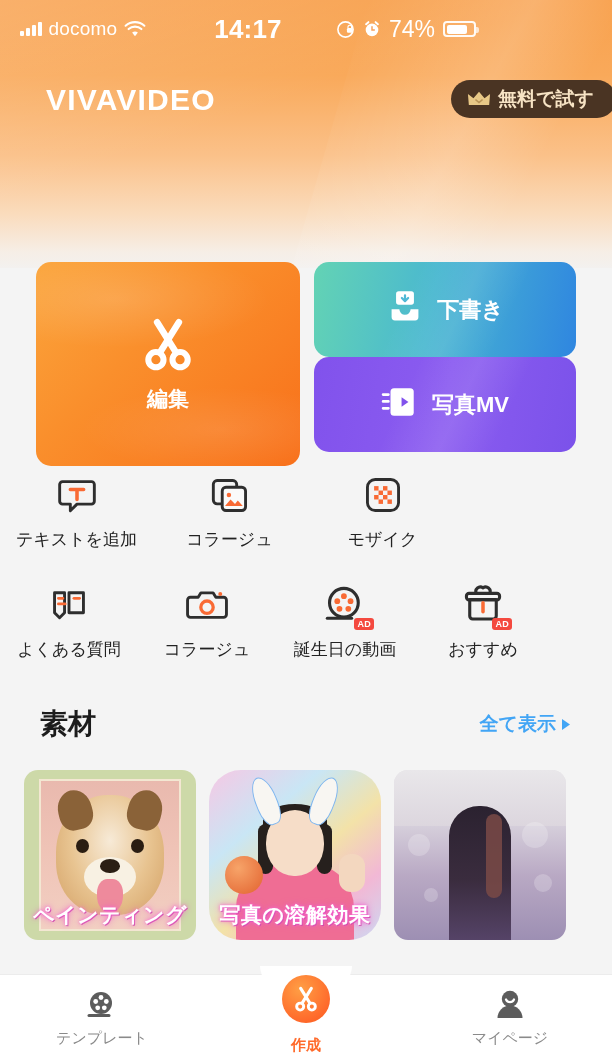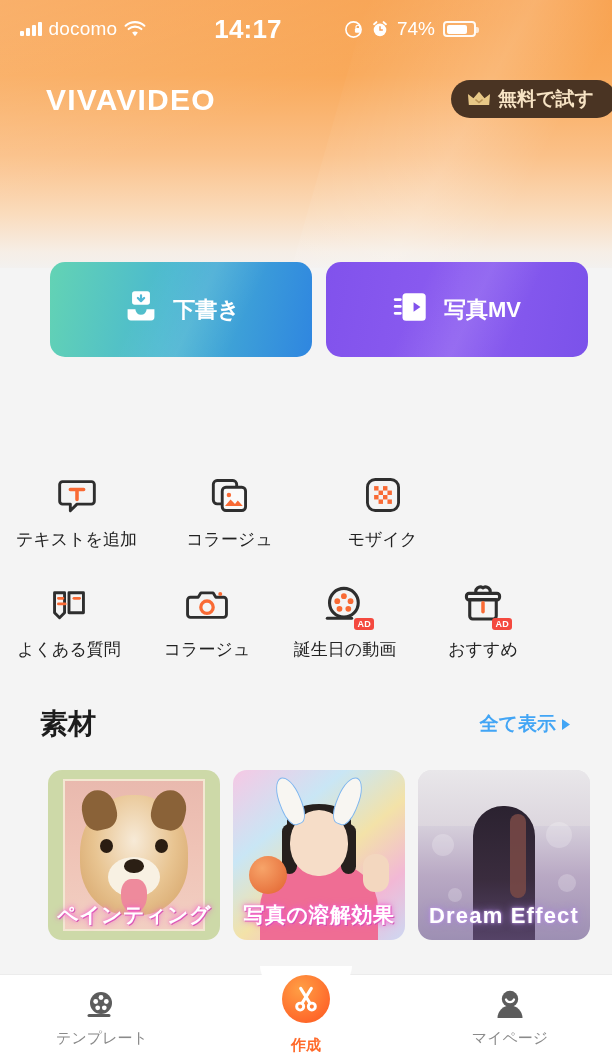--- a/index.html
+++ b/index.html
@@ -32,21 +32,21 @@
     color:#fff; font-size:19px;
   }
   .sb-left { display:flex; align-items:center; gap:7px; }
   .sb-center { position:absolute; left:0; right:0; text-align:center; font-weight:600; font-size:26px; letter-spacing:.2px; }
   .sb-right { margin-left:auto; display:flex; align-items:center; gap:8px; position:relative; z-index:2; }
   .carrier { font-size:19px; letter-spacing:.2px; }
   .bars { display:flex; align-items:flex-end; gap:2.5px; height:14px; }
   .bars i { display:block; width:3.5px; background:#fff; border-radius:1px; }
   .bars i:nth-child(1){height:5px;} .bars i:nth-child(2){height:8px;}
   .bars i:nth-child(3){height:11px;} .bars i:nth-child(4){height:14px;}
-  .batt-pct { font-size:19px; }
+  .batt-pct { font-size:23px; }
   .batt { width:33px; height:16px; border:2px solid rgba(255,255,255,.95); border-radius:4px; position:relative; }
   .batt::after { content:""; position:absolute; right:-5px; top:4px; width:3px; height:6px; background:rgba(255,255,255,.7); border-radius:0 2px 2px 0; }
   .batt i { position:absolute; left:1.5px; top:1.5px; bottom:1.5px; width:72%; background:#fff; border-radius:2px; }
 
   
   .brandrow { position:absolute; top:78px; left:0; width:612px; height:44px; display:flex; align-items:center; padding:0 0 0 46px; }
   .logo { color:#fff; font-size:30px; font-weight:700; letter-spacing:1.2px; }
   .pro-btn {
     position:absolute; right:-4px; top:2px;
     background:#4a3423; color:#f7e3c4;
@@ -63,21 +63,21 @@
     display:flex; flex-direction:column; align-items:center; justify-content:center;
     color:#fff; position:relative; overflow:hidden;
   }
   .card-edit::after {
     content:""; position:absolute; inset:0;
     background:
       radial-gradient(ellipse 220px 70px at 30% 18%, rgba(255,255,255,.14), transparent 70%),
       radial-gradient(ellipse 200px 60px at 70% 82%, rgba(255,255,255,.10), transparent 70%);
   }
   .card-edit .lbl { font-size:21px; font-weight:600; margin-top:12px; position:relative; z-index:2; }
-  .card-right { display:flex; flex-direction:row; gap:14px; }
+  .card-right { display:flex; flex-direction:column; }
   .card-sm {
     width:262px; height:95px; border-radius:15px;
     display:flex; align-items:center; justify-content:center; gap:13px;
     color:#fff; font-size:22px; font-weight:600; position:relative; overflow:hidden;
   }
   .card-draft { background:linear-gradient(100deg,#63d3b4 0%,#4ab8d0 45%,#2f86e0 100%); }
   .card-mv { background:linear-gradient(100deg,#8152ec 0%,#8b5cf0 50%,#7b52ea 100%); }
   .card-sm::after {
     content:""; position:absolute; inset:0;
     background:linear-gradient(115deg, rgba(255,255,255,0) 35%, rgba(255,255,255,.10) 55%, rgba(255,255,255,0) 72%);
@@ -95,21 +95,21 @@
     background:#f4493f; color:#fff; font-size:9px; font-weight:700;
     padding:1px 3px; border-radius:3px; line-height:1.15; letter-spacing:.3px;
   }
   .frow2 { margin-top:30px; }
 
   
   .mat-head { position:absolute; top:705px; left:0; width:612px; padding:0 40px; display:flex; align-items:center; }
   .mat-title { font-size:28px; font-weight:700; color:#1c1c1c;text-align:right; }
   .mat-all { margin-left:auto; color:#42a5f5; font-size:19px; font-weight:600; display:flex; align-items:center; gap:5px; }
 
-  .thumbs { position:absolute; top:770px; left:48px; width:545px; display:flex; gap:13px; }
+  .thumbs { position:absolute; top:770px; left:24px; width:545px; display:flex; gap:13px; }
   .thumb { width:172px; height:170px; border-radius:14px; position:relative; overflow:hidden; }
   .thumb .cap {
     position:absolute; left:0; right:0; bottom:11px; text-align:center;
     font-size:21px; font-weight:800; color:#fff; letter-spacing:.5px;
     text-shadow:0 0 3px #ff6ad5, 0 0 7px #e85ac9, 1px 1px 0 rgba(190,60,160,.85);
   }
   .thumb.t3 .cap { font-size:22px; letter-spacing:1.2px; text-shadow:0 0 3px #c79bf0, 0 0 8px #a07ad8; }
 
   
   .t1 { background:#cdd9a8; display:flex; align-items:center; justify-content:center; }
@@ -118,21 +118,21 @@
   .dog-head { position:absolute; left:50%; top:14px; transform:translateX(-50%); width:108px; height:120px; background:radial-gradient(ellipse at 50% 38%, #f7ead7 0%, #e8c491 52%, #d3a064 100%); border-radius:48% 48% 44% 44%; }
   .ear { position:absolute; top:-5px; width:34px; height:40px; background:#8a6238; border-radius:52% 52% 40% 40%; }
   .ear.l { left:2px; transform:rotate(-14deg);} .ear.r { right:2px; transform:rotate(14deg);}
   .eye { position:absolute; top:44px; width:13px; height:14px; background:#2a1d12; border-radius:50%; }
   .eye.l { left:20px;} .eye.r { right:20px;}
   .snout { position:absolute; left:50%; top:62px; transform:translateX(-50%); width:52px; height:40px; background:#f8f1e3; border-radius:50%; }
   .nose { position:absolute; left:50%; top:64px; transform:translateX(-50%); width:20px; height:14px; background:#2b1f14; border-radius:50% 50% 48% 48%; }
   .tongue { position:absolute; left:50%; top:84px; transform:translateX(-50%); width:26px; height:34px; background:#ee8a9c; border-radius:40% 40% 50% 50%; }
 
   
-  .t2 { background:linear-gradient(140deg,#f6c8e4 0%,#c9e6f5 30%,#f3e2a8 55%,#f2b8d5 78%, #cdd8f2 100%); }
+  .t2 { background:linear-gradient(140deg,#f6c8e4 0%,#c9e6f5 30%,#f3e2a8 55%,#f2b8d5 78%, #cdd8f2 100%);border-radius:32px; }
   .g-body { position:absolute; left:50%; bottom:0; transform:translateX(-50%); width:118px; height:76px; background:#ef6d94; border-radius:44px 44px 0 0; }
   .g-face { position:absolute; left:50%; top:40px; transform:translateX(-50%); width:58px; height:66px; background:#f6ddc8; border-radius:50% 50% 48% 48%; }
   .g-hair { position:absolute; left:50%; top:34px; transform:translateX(-50%); width:64px; height:34px; background:#26201d; border-radius:50% 50% 20% 20%; }
   .g-hair2 { position:absolute; left:50%; top:54px; transform:translateX(-50%); width:74px; height:52px; }
   .g-hair2::before, .g-hair2::after { content:""; position:absolute; top:0; width:15px; height:50px; background:#26201d; border-radius:8px; }
   .g-hair2::before { left:0; } .g-hair2::after { right:0; }
   .bunny { position:absolute; left:50%; top:6px; transform:translateX(-50%); width:96px; height:50px; }
   .bunny i { position:absolute; top:0; width:22px; height:50px; background:#f8f6f2; border-radius:50% 50% 40% 40%; border:1.5px solid #7fb6ef; }
   .bunny i:first-child { left:8px; transform:rotate(-22deg);} .bunny i:last-child { right:8px; transform:rotate(22deg);}
   .apple { position:absolute; left:16px; bottom:46px; width:38px; height:38px; background:radial-gradient(circle at 35% 32%, #f7a469, #e2622f); border-radius:50%; }
@@ -389,21 +389,20 @@
     </div>
 
     <div class="thumb t3">
       <span class="sky"></span>
       <span class="girl"></span>
       <span class="hairside"></span>
       <span class="bokeh" style="left:14px;top:64px;width:22px;height:22px"></span>
       <span class="bokeh" style="left:128px;top:52px;width:26px;height:26px"></span>
       <span class="bokeh" style="left:140px;top:104px;width:18px;height:18px"></span>
       <span class="bokeh" style="left:30px;top:118px;width:14px;height:14px"></span>
-      <div class="cap">Dream Effect</div>
     </div>
   </div>
 
   <div class="navbar">
     <div class="nav-notch"></div>
     <div class="navitem">
       <svg width="34" height="34" viewBox="0 0 34 34">
         <circle cx="16" cy="15" r="11" fill="#5c5c5c"></circle>
         <circle cx="16" cy="9.5" r="2.4" fill="#fff"></circle>
         <circle cx="21.3" cy="13.5" r="2.4" fill="#fff"></circle>

